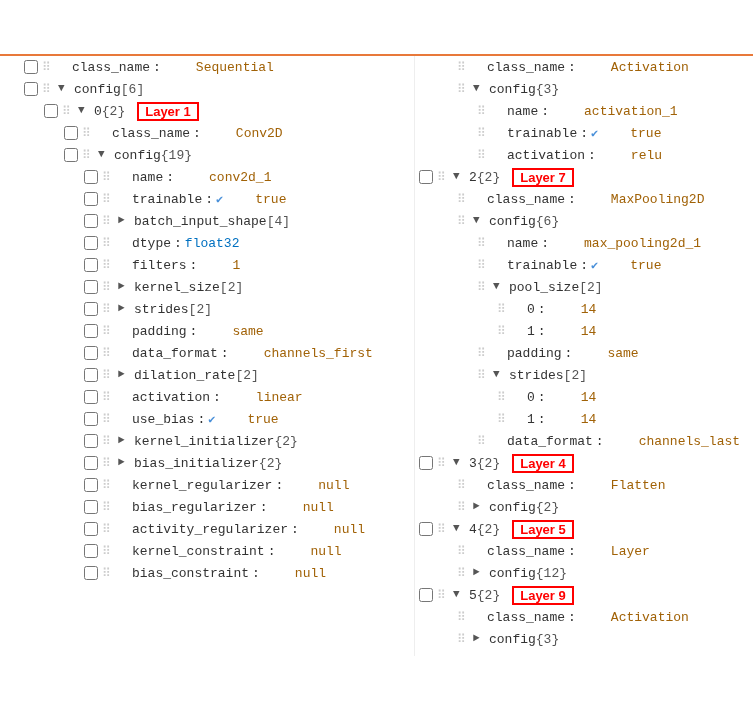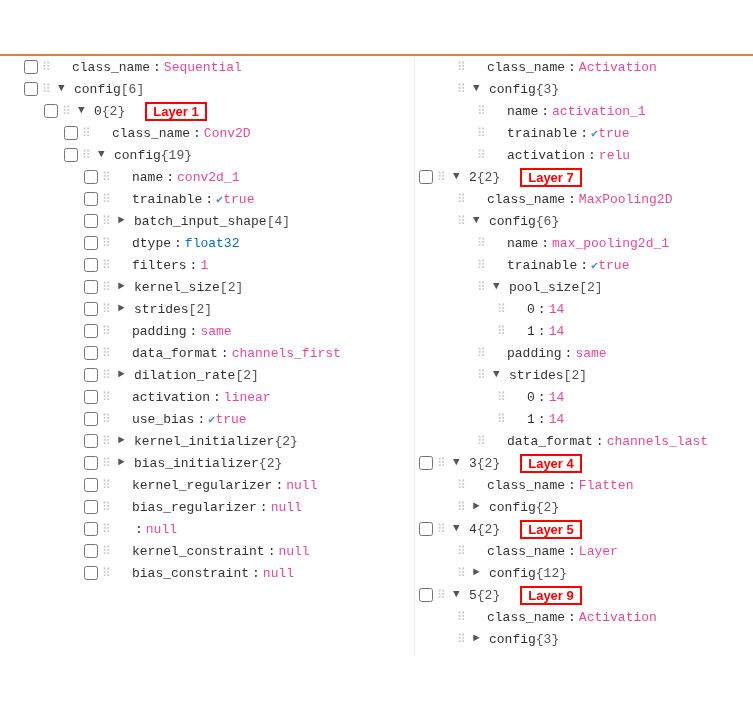--- a/index.html
+++ b/index.html
@@ -77,31 +77,31 @@
       width: 14px;
       height: 14px;
       cursor: pointer;
       color: #555;
       font-size: 11px;
       margin-right: 2px;
     }
 
     .key { color: #333; }
     .colon { color: #333; margin: 0 3px; }
-    .value-string { color: #ec4899; }
+    .value-string { color: #a16207; margin-left: 32px; }
     .value-keyword { color: #0070c0; }
     .bracket { color: #555; }
     .check-icon { color: #4a90d9; font-size: 12px; }
 
     .layer-badge {
       display: inline-block;
       border: 2px solid red;
       color: red;
       padding: 0px 6px;
-      margin-left: 20px;
+      margin-left: 12px;
       font-weight: bold;
       font-size: 13px;
       font-family: Arial, sans-serif;
     }
 
     .right-panel .tree-row {
       padding: 1px 4px;
     }
 
   </style>
@@ -310,20 +310,21 @@
           <span style="display: inline-block; width: 14px;"></span>
           <span class="key">bias_regularizer</span>
           <span class="colon"> :</span>
           <span> </span>
           <span class="value-string">null</span>
         </div>
         <div class="tree-row" style="padding-left: 84px;">
           <input type="checkbox" style="width: 14px; height: 14px; margin-right: 4px; flex-shrink: 0;">
           <span class="drag-handle" style="color: rgb(204, 204, 204); font-size: 12px; margin-right: 2px;">⠿</span>
           <span style="display: inline-block; width: 14px;"></span>
+          <span class="key">activity_regularizer</span>
           <span class="colon"> :</span>
           <span> </span>
           <span class="value-string">null</span>
         </div>
         <div class="tree-row" style="padding-left: 84px;">
           <input type="checkbox" style="width: 14px; height: 14px; margin-right: 4px; flex-shrink: 0;">
           <span class="drag-handle" style="color: rgb(204, 204, 204); font-size: 12px; margin-right: 2px;">⠿</span>
           <span style="display: inline-block; width: 14px;"></span>
           <span class="key">kernel_constraint</span>
           <span class="colon"> :</span>

